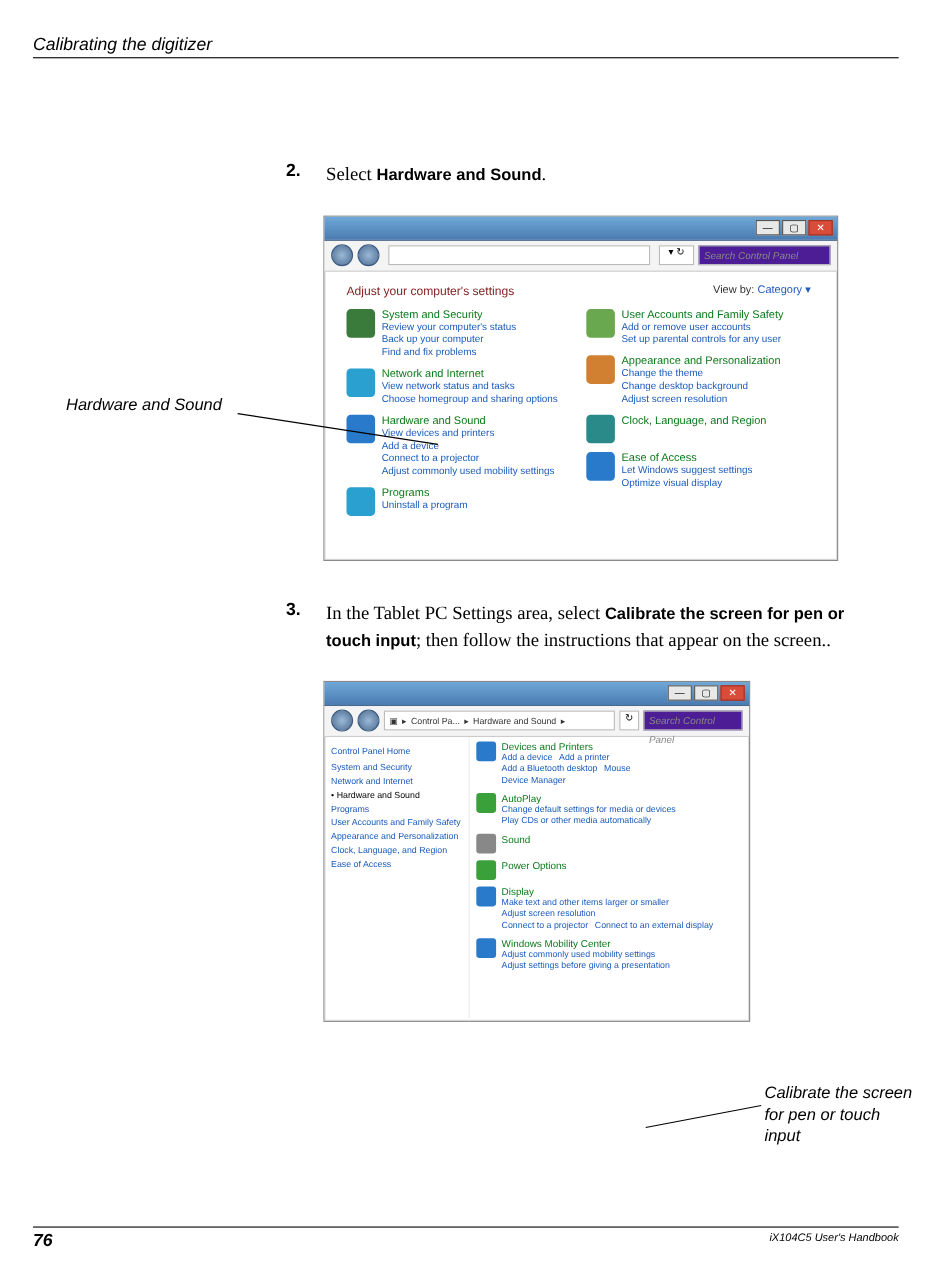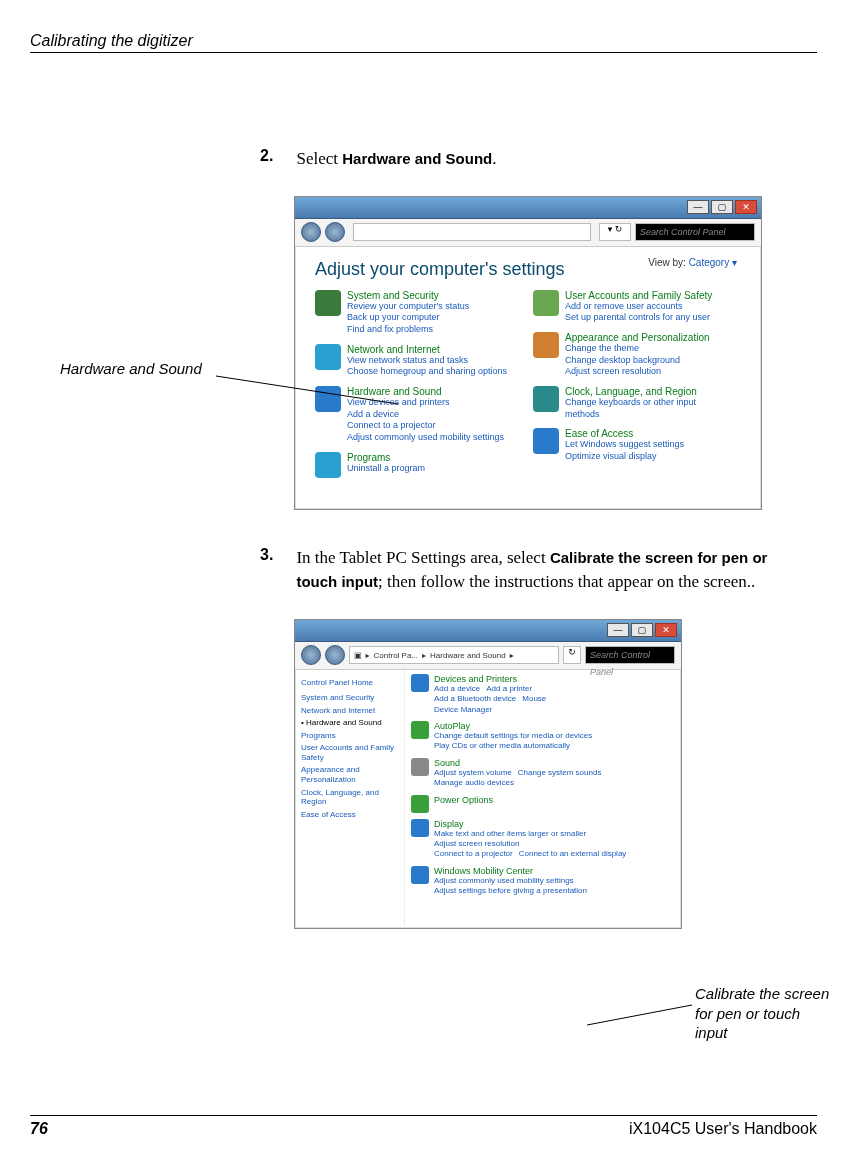--- a/index.html
+++ b/index.html
@@ -49,38 +49,38 @@
     background: #f4f4f4;
     border-bottom: 1px solid #ccc;
     display: flex;
     align-items: center;
     padding: 0 6px;
     gap: 4px;
   }
   .navcircle { width: 20px; height: 20px; border-radius: 50%; background: radial-gradient(#9bb8d6,#4a6b90); border: 1px solid #3a5a80;}
   .addrbar { flex: 1; height: 18px; background: #fff; border: 1px solid #bbb; margin: 0 4px;}
   .refreshbox { width: 32px; height: 18px; background: #fff; border: 1px solid #bbb; font-size: 9px; text-align: center;}
-  .searchbox { width: 120px; height: 18px; background: #000000; border: 1px solid #bbb; font-size: 9px; font-style: italic; color: #888; padding-left: 4px; line-height: 17px;}
+  .searchbox { width: 120px; height: 18px; background: #4c1d95; border: 1px solid #bbb; font-size: 9px; font-style: italic; color: #888; padding-left: 4px; line-height: 17px;}
   .cp-body { padding: 12px 20px; }
-  .cp-heading { font-family: Arial; font-size: 18px; color: #0c4a6e; margin-bottom: 10px;}
+  .cp-heading { font-family: Arial; font-size: 11px; color: #7f1d1d; margin-bottom: 10px;}
   .viewby { position: absolute; right: 24px; top: 60px; font-size: 10px; font-family: Arial; }
   .viewby .lbl { color: #333; }
   .viewby .val { color: #1a5bbb; }
   .cols { display: flex; gap: 18px; margin-top: 6px;}
   .col { width: 200px; }
   .cat { display: flex; align-items: flex-start; gap: 6px; margin-bottom: 8px; font-family: Arial; }
   .caticon { width: 26px; height: 26px; border-radius: 4px; flex-shrink: 0;}
   .cat .catbody { font-size: 9px; }
   .cat .cattitle { color: #0a7a1a; font-size: 10px; font-weight: normal; }
   .cat .catlink { color: #1a5bbb; display: block; line-height: 1.3; }
   
   .shot2 { width: 388px; height: 310px; position: relative; font-family: Arial; }
   .shot2 .toolbar .breadcrumb { flex: 1; height: 18px; background: #fff; border: 1px solid #bbb; font-size: 8px; padding: 1px 4px; color: #333; display:flex; align-items:center; gap:4px;}
   .shot2-body { display: flex; height: calc(100% - 50px);}
-  .sidebar { width: 110px; padding: 8px 6px; font-size: 8px; border-right: 1px solid #eee;}
+  .sidebar { width: 132px; padding: 8px 6px; font-size: 8px; border-right: 1px solid #eee;}
   .sidebar .home { color: #1a5bbb; margin-bottom: 6px;}
   .sidebar .item { color: #1a5bbb; margin-bottom: 3px; line-height: 1.2;}
   .sidebar .item.active { color: #000; font-weight: normal;}
   .sidebar .bullet { color: #000; }
   .mainpane { flex: 1; padding: 4px 6px; font-size: 8px; overflow: hidden;}
   .group { display: flex; gap: 5px; margin-bottom: 6px;}
   .gicon { width: 18px; height: 18px; border-radius: 3px; flex-shrink:0;}
   .gbody { flex: 1;}
   .gtitle { color: #0a7a1a; font-size: 9px;}
   .glink { color: #1a5bbb; display: inline; margin-right: 6px; line-height: 1.3;}
@@ -93,21 +93,21 @@
     bottom: 18px;
     left: 30px;
     right: 30px;
     border-top: 1px solid #000;
     padding-top: 4px;
     display: flex;
     justify-content: space-between;
     font-family: Arial, sans-serif;
   }
   .page-num { font-weight: bold; font-style: italic; font-size: 16px;}
-  .book-title { font-size: 16px;}
+  .book-title { font-style: italic; font-size: 10px;}
 </style>
 </head>
 <body>
 
 <div class="header">
   <div class="section-title">Calibrating the digitizer</div>
 </div>
 
 <div class="content">
 
@@ -191,21 +191,20 @@
                 <div class="cattitle">Appearance and Personalization</div>
                 <span class="catlink">Change the theme</span>
                 <span class="catlink">Change desktop background</span>
                 <span class="catlink">Adjust screen resolution</span>
               </div>
             </div>
             <div class="cat">
               <div class="caticon" style="background: rgb(42, 138, 138);"></div>
               <div class="catbody">
                 <div class="cattitle">Clock, Language, and Region</div>
-                <span class="catlink">Change keyboards or other input methods</span>
               </div>
             </div>
             <div class="cat">
               <div class="caticon" style="background: rgb(42, 122, 204);"></div>
               <div class="catbody">
                 <div class="cattitle">Ease of Access</div>
                 <span class="catlink">Let Windows suggest settings</span>
                 <span class="catlink">Optimize visual display</span>
               </div>
             </div>
@@ -255,35 +254,34 @@
             <div class="item">Appearance and Personalization</div>
             <div class="item">Clock, Language, and Region</div>
             <div class="item">Ease of Access</div>
           </div>
       </div>
       <div class="mainpane" id="mainpane">
           <div class="group">
             <div class="gicon" style="background: rgb(42, 122, 204);"></div>
             <div class="gbody">
               <div class="gtitle">Devices and Printers</div>
-              <div><span class="glink">Add a device</span><span class="glink">Add a printer</span><br><span class="glink">Add a Bluetooth device</span><span class="glink">Mouse</span><br><span class="glink">Device Manager</span></div>
+              <div><span class="glink">Add a device</span><span class="glink">Add a printer</span><br><span class="glink">Add a Bluetooth desktop</span><span class="glink">Mouse</span><br><span class="glink">Device Manager</span></div>
             </div>
           </div>
           <div class="group">
             <div class="gicon" style="background: rgb(58, 160, 58);"></div>
             <div class="gbody">
               <div class="gtitle">AutoPlay</div>
               <div><span class="glink">Change default settings for media or devices</span><br><span class="glink">Play CDs or other media automatically</span><br></div>
             </div>
           </div>
           <div class="group">
             <div class="gicon" style="background: rgb(136, 136, 136);"></div>
             <div class="gbody">
               <div class="gtitle">Sound</div>
-              <div><span class="glink">Adjust system volume</span><span class="glink">Change system sounds</span><br><span class="glink">Manage audio devices</span></div>
             </div>
           </div>
           <div class="group">
             <div class="gicon" style="background: rgb(58, 160, 58);"></div>
             <div class="gbody">
               <div class="gtitle">Power Options</div>
             </div>
           </div>
           <div class="group">
             <div class="gicon" style="background: rgb(42, 122, 204);"></div>

